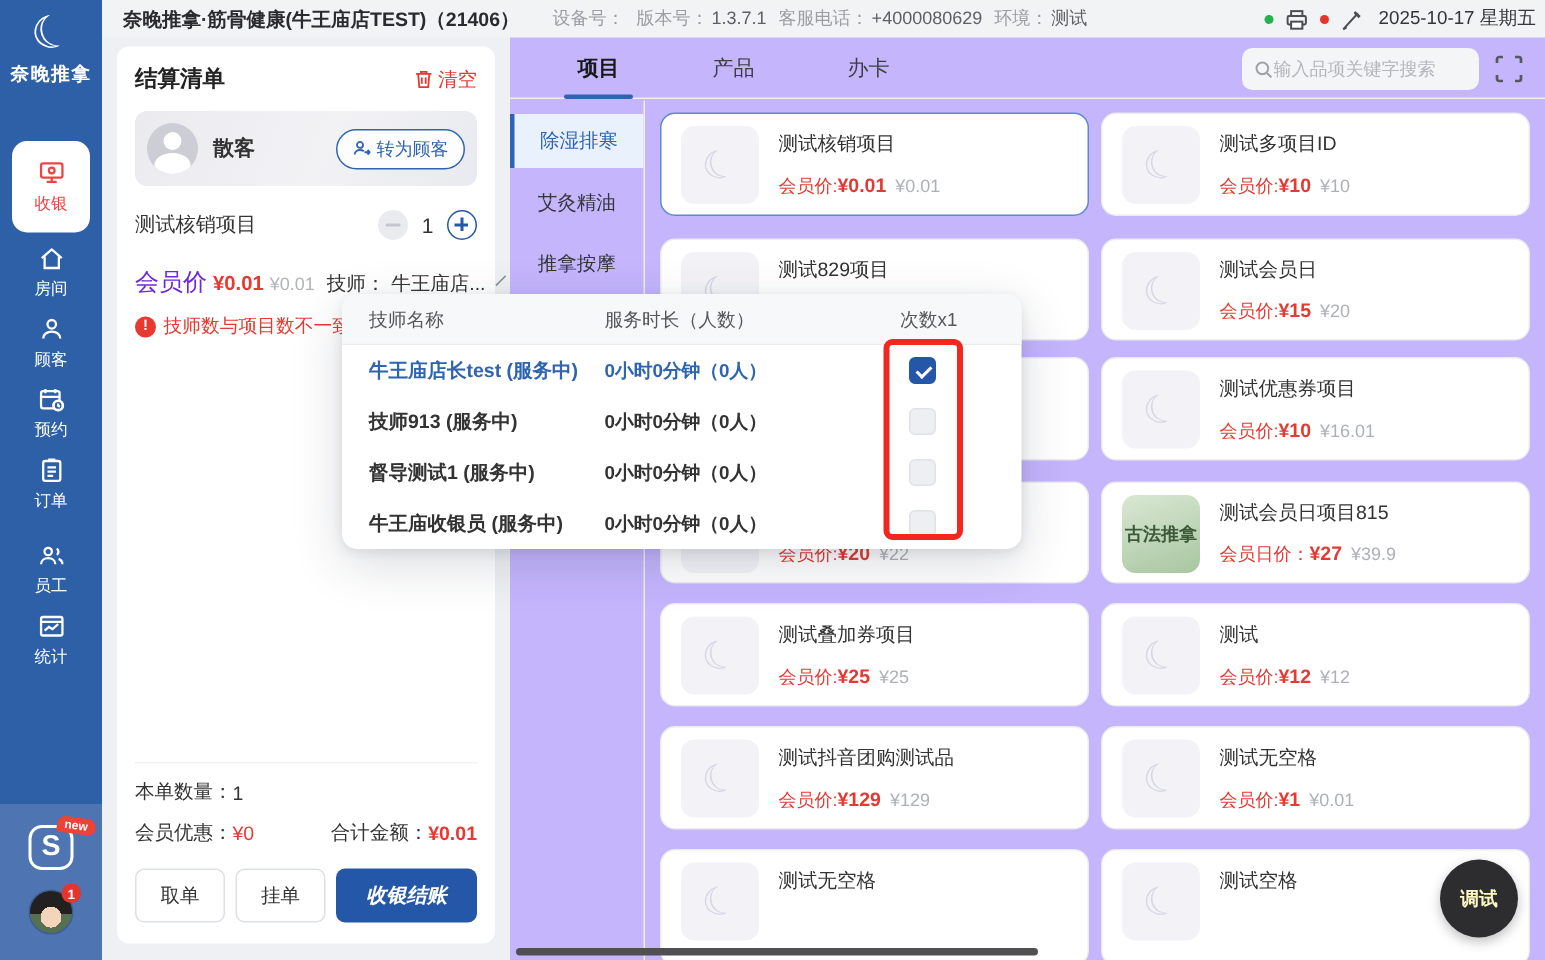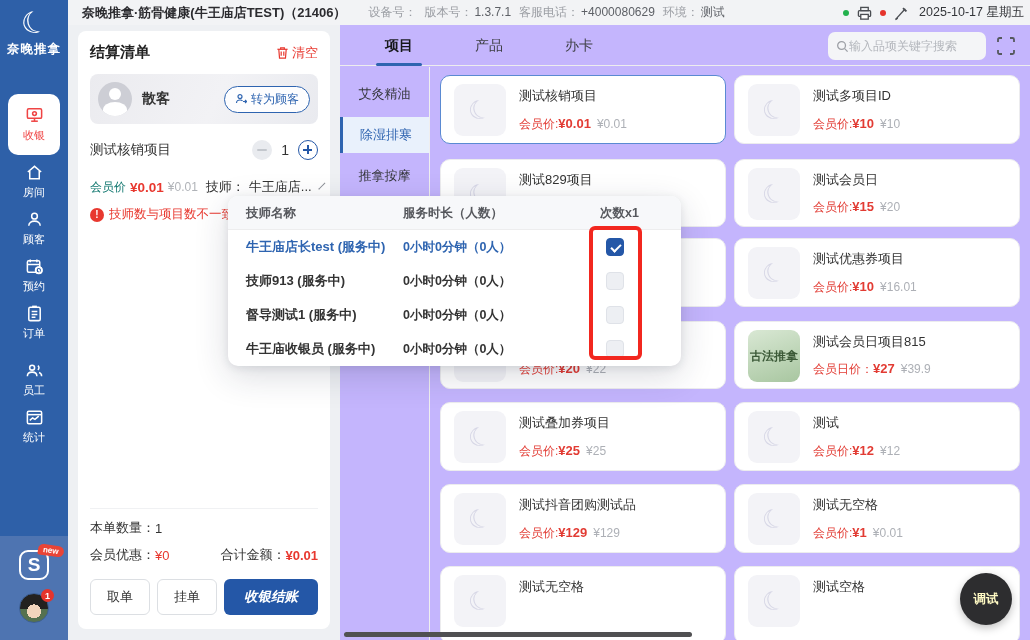--- a/index.html
+++ b/index.html
@@ -64,21 +64,21 @@
   .item-row { margin-top:16px; display:flex; align-items:center;}
   .item-name { font-size:13.5px; color:#333; flex:1;}
   .stepper { display:flex; align-items:center; gap:9px;}
   .step-minus { width:20px; height:20px; border-radius:50%; background:#e9ebef; position:relative;}
   .step-minus::after { content:""; position:absolute; left:5px; top:9px; width:10px; height:2px; background:#c3c7cd; border-radius:1px;}
   .step-count { font-size:14px; color:#333; }
   .step-plus { width:20px; height:20px; border-radius:50%; border:1.5px solid #2457a7; position:relative; background:#fff;}
   .step-plus::before { content:""; position:absolute; left:4px; top:7.5px; width:9px; height:2px; background:#2457a7;}
   .step-plus::after { content:""; position:absolute; left:7.5px; top:4px; width:2px; height:9px; background:#2457a7;}
   .price-row { margin-top:18px; display:flex; align-items:center; gap:4px; white-space:nowrap;}
-  .pr-label { color:#0f766e; font-size:12px; }
+  .pr-label { color:#6d28d9; font-size:16px; }
   .pr-member { color:#e8382f; font-size:13.5px; font-weight:bold;}
   .pr-orig { color:#b0b3b8; font-size:12px; margin-right:4px;}
   .pr-tech { color:#333; font-size:13px;}
   .chev { width:9px; height:9px; border-right:1.5px solid #8c9096; border-bottom:1.5px solid #8c9096; transform:rotate(45deg) translateY(-2px); margin-left:4px;}
   .warn-row { margin-top:10px; display:flex; align-items:center; gap:5px; overflow:hidden; white-space:nowrap;}
   .warn-ico { width:14px; height:14px; min-width:14px; border-radius:50%; background:#e8382f; color:#fff; font-size:10px; font-weight:bold;
               display:flex; align-items:center; justify-content:center;}
   .warn-text { color:#e8382f; font-size:12.5px;}
   .co-fill { flex:1; }
   .co-divider { height:1px; background:#f0f1f3; margin-bottom:10px;}
@@ -125,21 +125,21 @@
   .card-name { position:absolute; left:78px; top:11px; font-size:13px; color:#333; white-space:nowrap;}
   .card-price { position:absolute; left:78px; bottom:10px; white-space:nowrap;}
   .cp-label { color:#e23b33; font-size:12px; }
   .cp-member { color:#e23b33; font-size:13px; font-weight:bold;}
   .cp-orig { color:#adb0b6; font-size:12px; margin-left:6px;}
 
   
   .tech-modal { position:absolute; left:228px; top:196px; width:453px; height:170px; background:#fff; border-radius:10px;
                 box-shadow:0 10px 34px rgba(30,40,60,.16), 0 2px 8px rgba(30,40,60,.10); z-index:50;}
   .tm-head { height:34px; background:#f7f8fa; border-bottom:1px solid #ededee; border-radius:10px 10px 0 0; position:relative;}
-  .tm-h { position:absolute; top:0; line-height:34px; font-size:12.5px; color:#55575c; font-weight:bold;}
+  .tm-h { position:absolute; top:0; line-height:34px; font-size:12.5px; color:#55575c; font-weight:normal;}
   .tm-h.c1 { left:18px; } .tm-h.c2 { left:175px; } .tm-h.c3 { left:372px; }
   .tm-row { position:absolute; left:0; right:0; height:34px;}
   .tm-r0{top:34px;} .tm-r1{top:68px;} .tm-r2{top:102px;} .tm-r3{top:136px;}
   .tm-name { position:absolute; left:18px; line-height:34px; font-size:13px; font-weight:600; color:#333; white-space:nowrap;}
   .tm-dur { position:absolute; left:175px; line-height:34px; font-size:12.5px; font-weight:600; color:#333; white-space:nowrap;}
   .tm-row.blue .tm-name, .tm-row.blue .tm-dur { color:#2e64b0; }
   .tm-check { position:absolute; left:378px; top:8px; width:18px; height:18px; border-radius:4px; background:#edeff3; border:1px solid #dfe2e8;}
   .tm-check.checked { background:#2457a7; border-color:#2457a7; }
   .tm-check.checked::after { content:""; position:absolute; left:4px; top:4.5px; width:8px; height:4px;
                              border-left:2px solid #fff; border-bottom:2px solid #fff; transform:rotate(-45deg);}
@@ -336,22 +336,22 @@
     </div>
     <div class="scan-btn">
       <svg viewBox="0 0 24 24" fill="none" stroke="currentColor" stroke-width="1.8">
           <path d="M4 8V5.5A1.5 1.5 0 0 1 5.5 4H8"></path>
           <path d="M16 4h2.5A1.5 1.5 0 0 1 20 5.5V8"></path>
           <path d="M20 16v2.5a1.5 1.5 0 0 1-1.5 1.5H16"></path>
           <path d="M8 20H5.5A1.5 1.5 0 0 1 4 18.5V16"></path>
         </svg>
     </div>
     <div class="cats">
+      <div class="cat active">除湿排寒</div>
       <div class="cat">艾灸精油</div>
-      <div class="cat active">除湿排寒</div>
       <div class="cat">推拿按摩</div>
       <div class="cat">测试类目隐藏</div>
     </div>
 
     <div class="card selected p0">
       <div class="card-img">
           <span>☾</span>
         </div>
       <div class="card-name">测试核销项目</div>
       <div class="card-price"><span class="cp-label">会员价:</span><span class="cp-member">¥0.01</span><span class="cp-orig">¥0.01</span></div>

